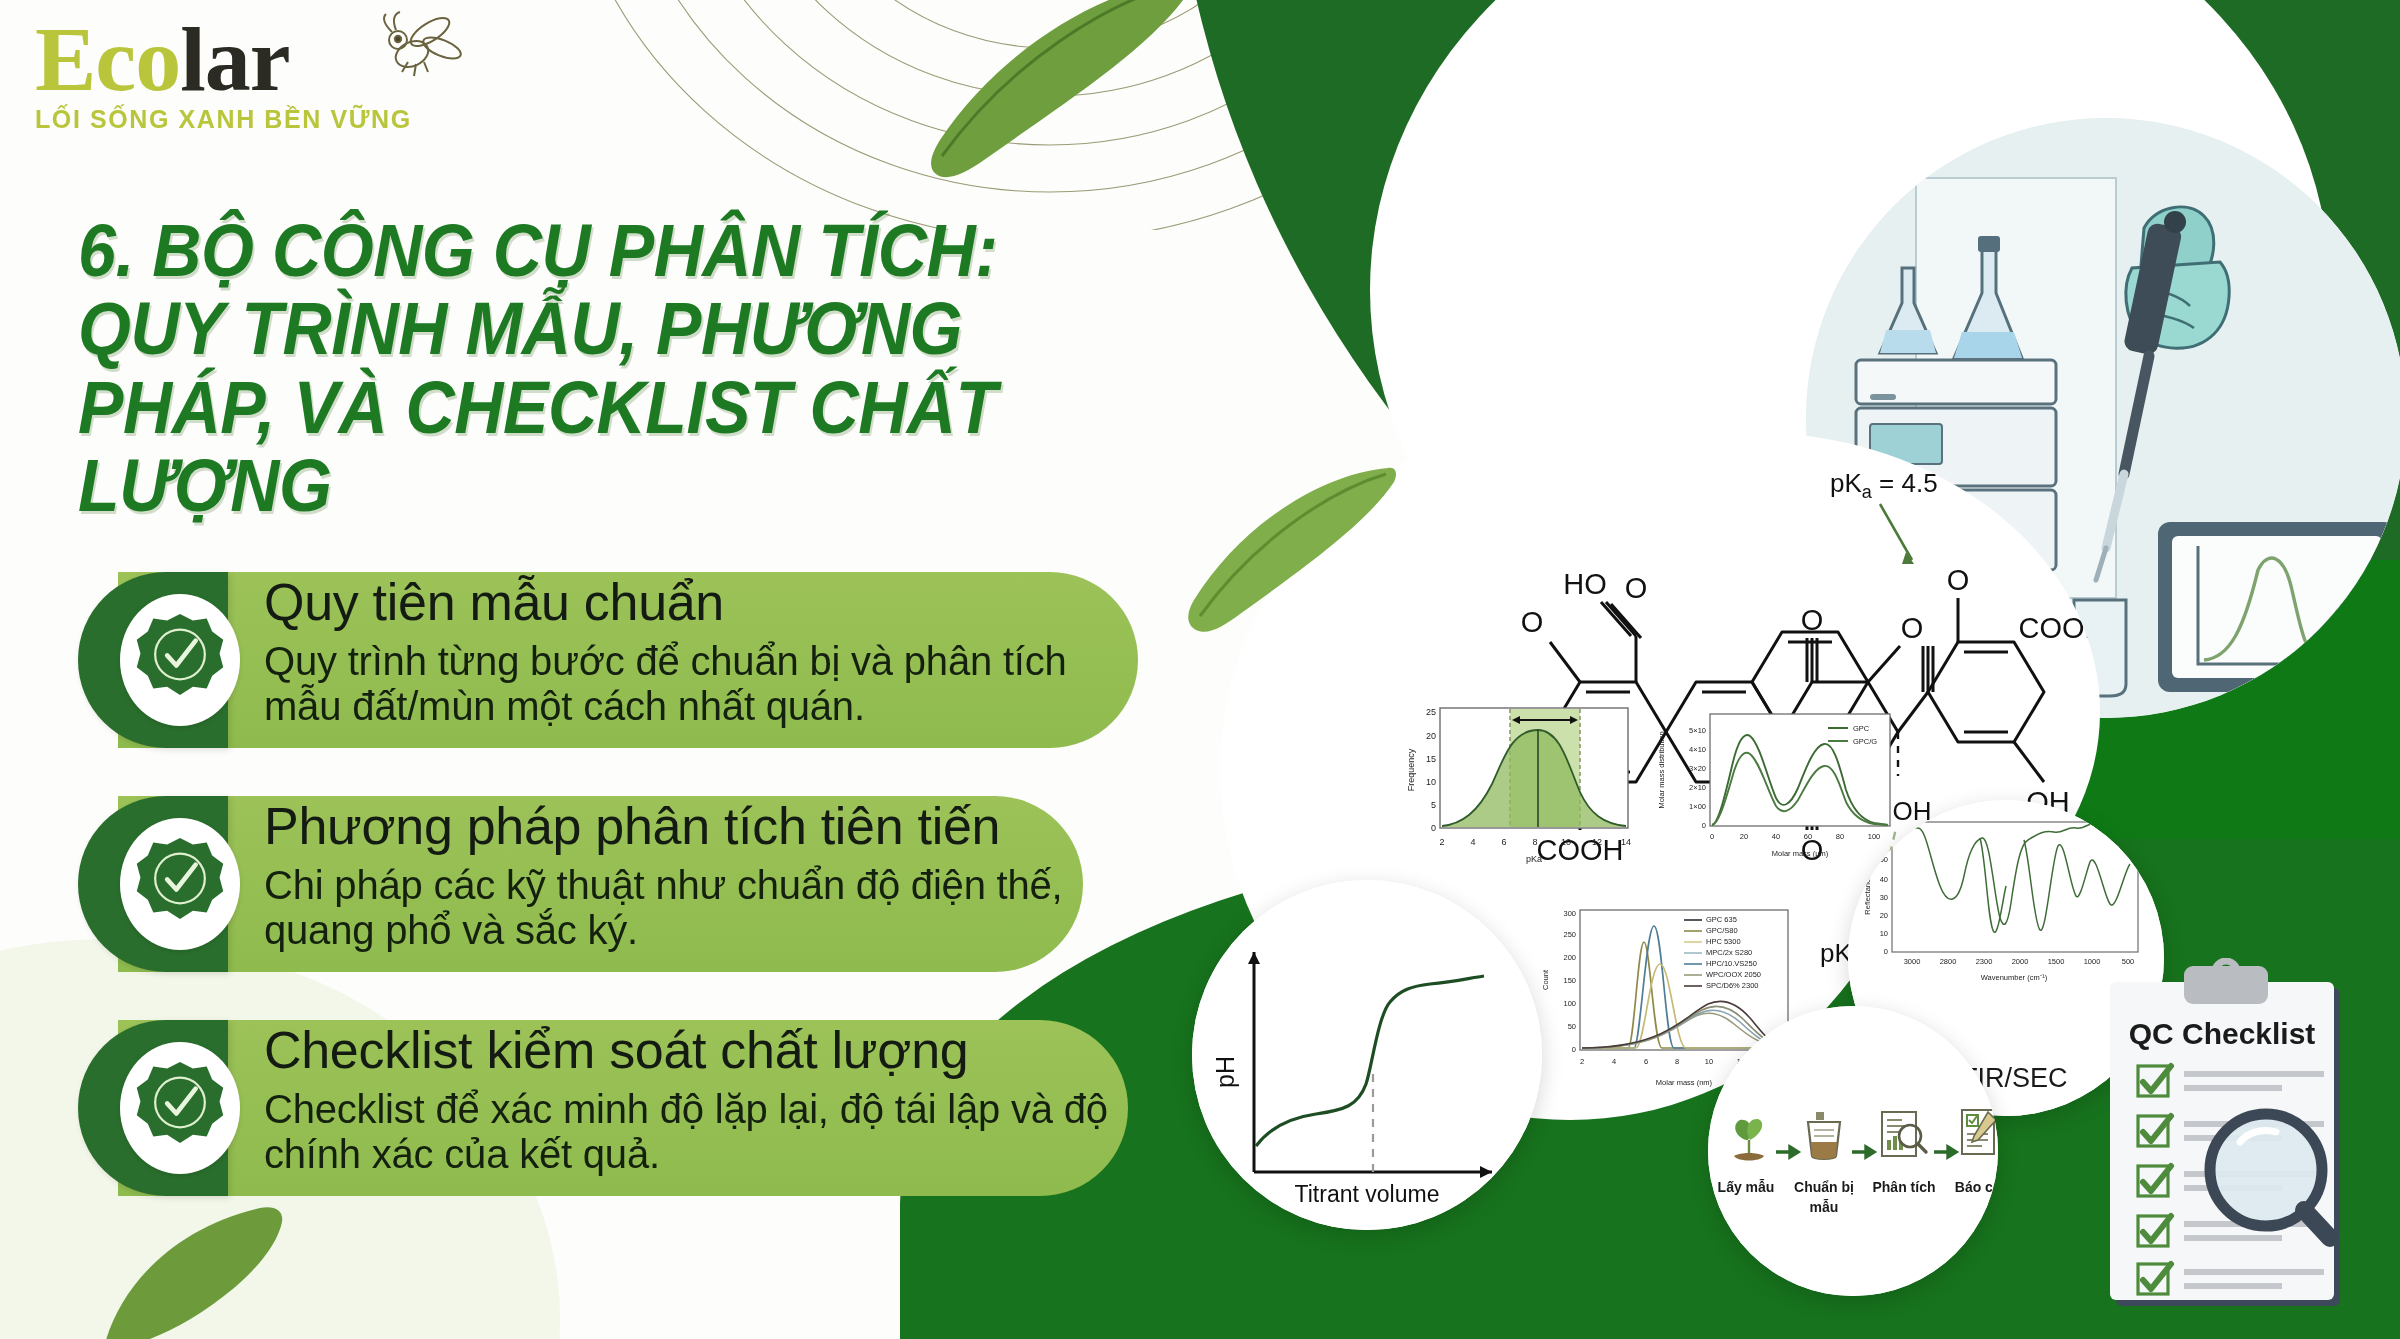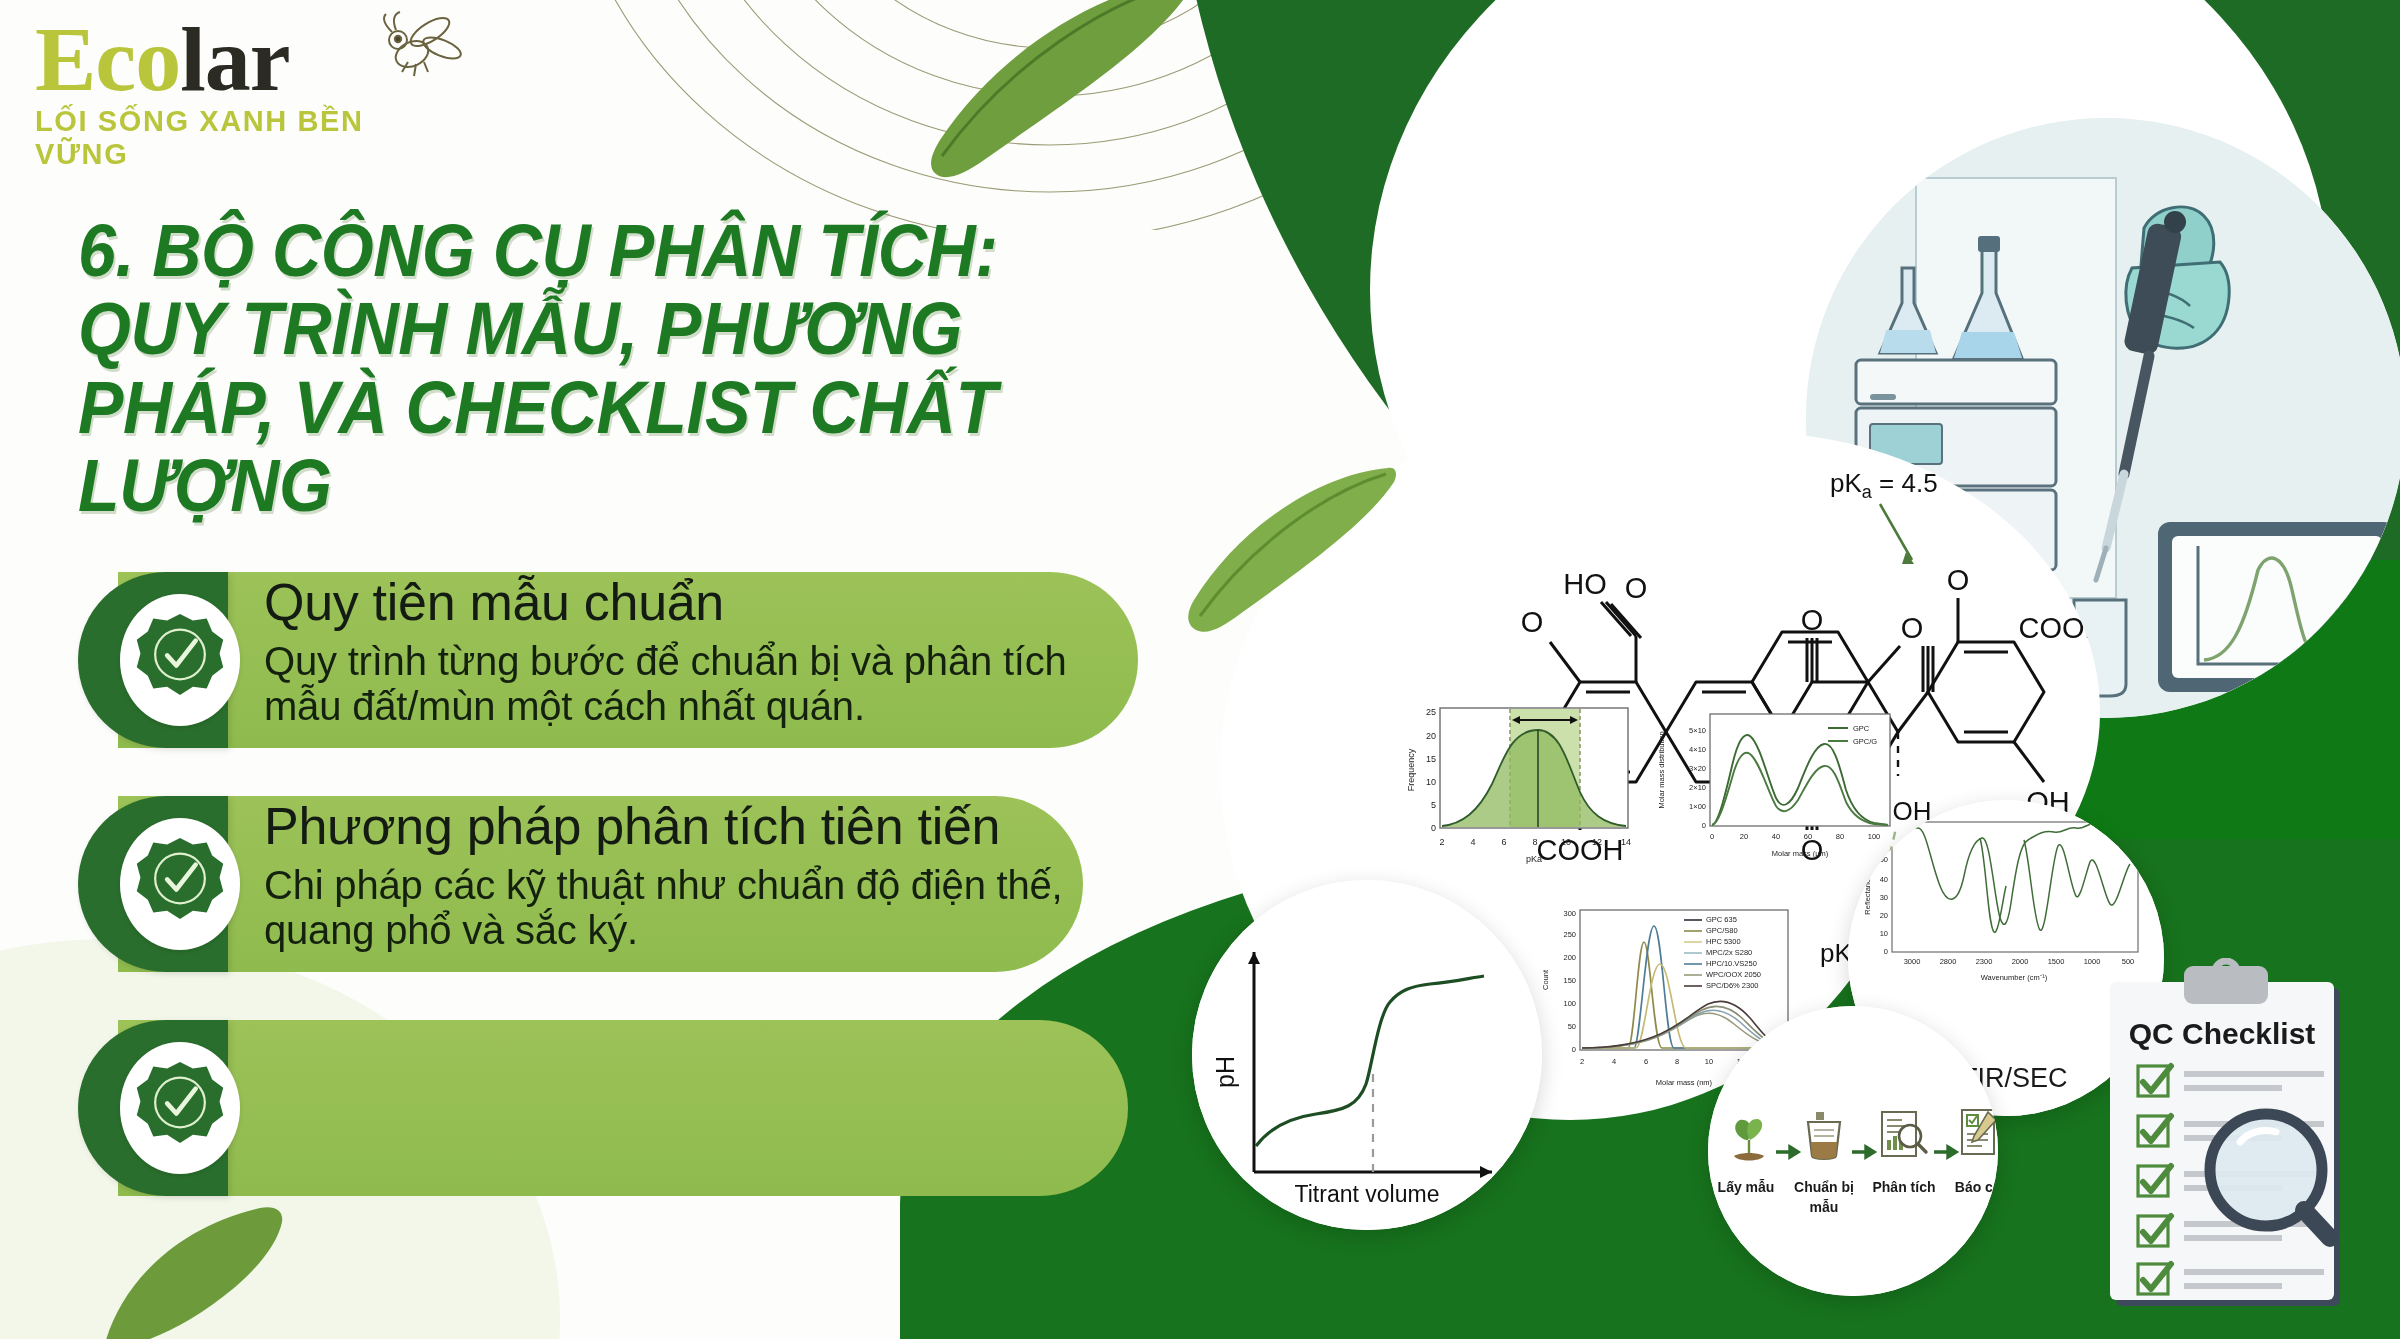--- a/index.html
+++ b/index.html
@@ -50,21 +50,21 @@
     width:900px; height:760px; border-radius:50%;
     background:#eef4e3; opacity:.75;
   }
 
   
   .logo { position:absolute; left:35px; top:16px; width:430px; }
   .logo-word { font-family:"Liberation Serif", serif; font-weight:700; font-size:92px; letter-spacing:-1px; line-height:.95;}
   .logo-word .eco { color:#b9c63c; }
   .logo-word .lar { color:#2b2b24; }
   .logo-tag {
-    margin-top:2px; font-size:29px; font-weight:700; letter-spacing:1.6px;
+    margin-top:2px; font-size:25px; font-weight:700; letter-spacing:1.6px;
     color:#b9c63c; font-family:"Liberation Sans", sans-serif;
   }
   .bee { position:absolute; left:370px; top:2px; width:110px; height:90px; }
 
   
   .title {
     position:absolute; left:78px; top:212px; width:1130px;
     font-family:"Liberation Sans", sans-serif;
     font-weight:700; font-style:italic;
     font-size:74px; line-height:1.06;
@@ -260,20 +260,24 @@
 
     <div class="card card3">
       <div class="card-bg"></div>
       <div class="badge-pill"></div>
       <div class="badge-ring">
         <svg class="badge-seal" viewBox="0 0 100 108">
           <path d="M50 4 L64 11 L79 9 L85 23 L97 32 L93 47 L97 62 L85 71 L79 85 L64 83 L50 92 L36 83 L21 85 L15 71 L3 62 L7 47 L3 32 L15 23 L21 9 L36 11 Z" fill="#2a6e2d"></path>
           <circle cx="50" cy="48" r="27" fill="none" stroke="#dff0d0" stroke-width="2.4"></circle>
           <path d="M36 49 L46 60 L67 33" fill="none" stroke="#e8f6dc" stroke-width="5" stroke-linecap="round" stroke-linejoin="round"></path>
         </svg>
+      </div>
+      <div class="card-text">
+        <div class="card-title">Checklist kiểm soát chất lượng</div>
+        <div class="card-desc">Checklist để xác minh độ lặp lại, độ tái lập và độ chính xác của kết quả.</div>
       </div>
     </div>
 
   </div>
 
   <div class="circle" id="lab-circle">
     <svg viewBox="0 0 600 600">
       <defs>
           <clipPath id="labclip">
             <circle cx="300" cy="300" r="300"></circle>

